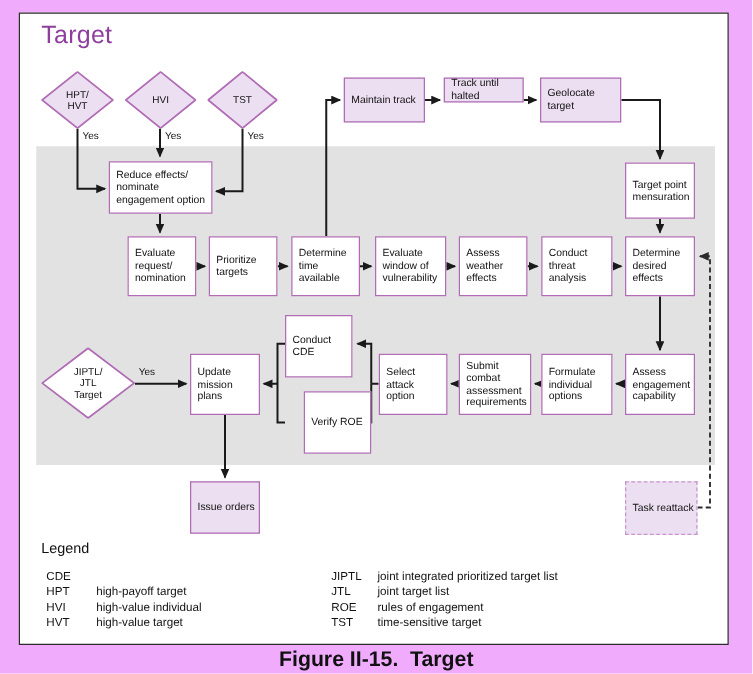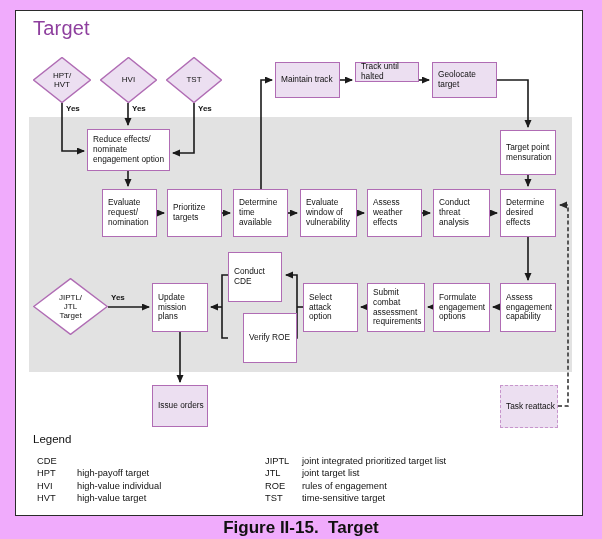--- a/index.html
+++ b/index.html
@@ -31,21 +31,21 @@
   .node span { white-space:pre-line; }
   .node.lav { background:#ecdff1; }
   .node.dash { border:1.4px dashed #c795cc; background:#ecdff1; }
   .diamond { position:absolute; z-index:4; }
   .diamond svg { position:absolute; left:0; top:0; width:100%; height:100%; }
   .diamond .dlabel {
     position:absolute; inset:0; display:flex; align-items:center; justify-content:center;
     text-align:center; font-size:8px; line-height:1.15; white-space:pre-line; z-index:2;
   }
   .yes {
-    position:absolute; z-index:5; font-size:8px; color:#111;font-weight:bold;
+    position:absolute; z-index:5; font-size:8px; color:#111;
   }
   .legend-heading {
     position:absolute; left:33px; top:433px; font-size:11.5px; color:#111;
   }
   .legend-col { position:absolute; top:455px; font-size:9.3px; line-height:12.3px; }
   .legend-col.left { left:37px; }
   .legend-col.right { left:265px; }
   .legend-row { display:flex; }
   .legend-term { width:40px; flex:0 0 auto; }
   .legend-col.right .legend-term { width:37px; }
@@ -208,21 +208,21 @@
 option</span>
     </div>
   <div class="node" style="left:367px;top:283px;width:58px;height:49px">
       <span>Submit
 combat
 assessment
 requirements</span>
     </div>
   <div class="node" style="left:433px;top:283px;width:57px;height:49px">
       <span>Formulate
-engagement
+individual
 options</span>
     </div>
   <div class="node" style="left:500px;top:283px;width:56px;height:49px">
       <span>Assess
 engagement
 capability</span>
     </div>
 
   <div class="node lav" style="left:152px;top:385px;width:56px;height:42px">
       <span>Issue orders</span>

